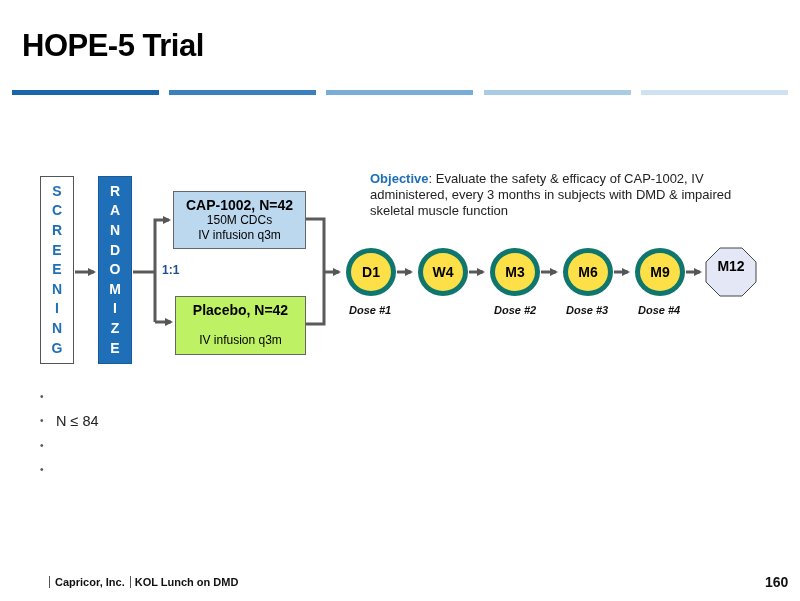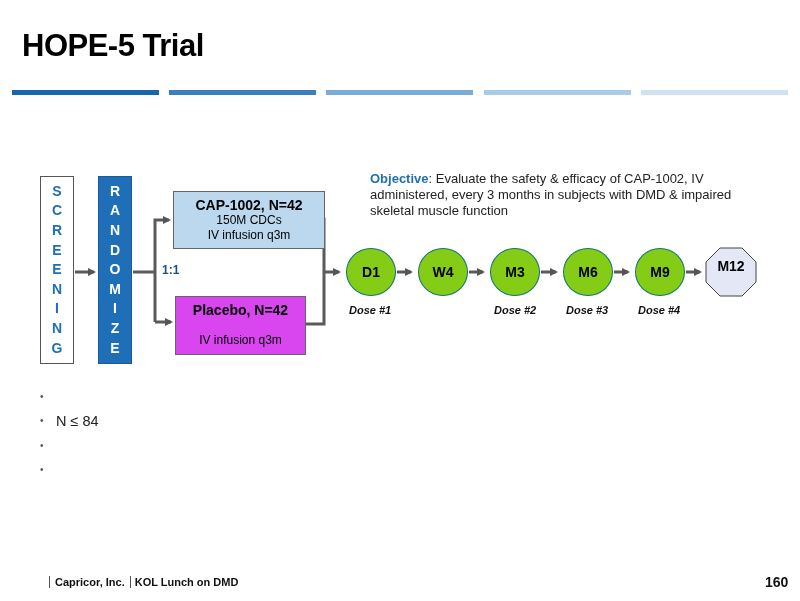--- a/index.html
+++ b/index.html
@@ -3,28 +3,28 @@
 <meta charset="utf-8">
 <style>
   html, body { margin:0; padding:0; }
   body { width:800px; height:601px; position:relative; background:#ffffff; font-family:"Liberation Sans", sans-serif; overflow:hidden; }
   .title { position:absolute; left:22px; top:28px; font-size:31px; font-weight:bold; color:#000; letter-spacing:-0.5px; }
   .bar { position:absolute; top:90px; height:5px; }
   .vbox { position:absolute; top:176px; width:34px; height:188px; box-sizing:border-box; display:flex; flex-direction:column; align-items:center; justify-content:center; font-weight:bold; font-size:14px; line-height:19.6px; }
   .screen { left:40px; border:1px solid #555; background:#fff; color:#1f6fb5; }
   .rand { left:98px; background:#1e6fb8; color:#fff; border:1px solid #1a5a96; }
   .arm { position:absolute; box-sizing:border-box; border:1px solid #666; text-align:center; }
-  .arm1 { left:173px; top:191px; width:152px; height:58px; background:#bcd8ef; }
-  .arm2 { left:175px; top:296px; width:131px; height:59px; background:#d946ef; }
+  .arm1 { left:173px; top:191px; width:133px; height:58px; background:#bcd8ef; }
+  .arm2 { left:175px; top:296px; width:131px; height:59px; background:#bef264; }
   .arm .h { font-weight:bold; font-size:14px; margin-top:5px; }
   .arm .s { font-size:12px; line-height:15px; }
   .ratio { position:absolute; left:162px; top:263px; font-size:12px; font-weight:bold; color:#1f4e8c; }
   .objective { position:absolute; left:370px; top:171px; font-size:13px; line-height:16px; color:#222; width:380px; }
   .objective b { color:#1f6fb5; }
-  .node { position:absolute; top:248px; width:50px; height:48px; box-sizing:border-box; border:1px solid #0f766e; border-radius:50%; background:#84cc16; display:flex; align-items:center; justify-content:center; font-weight:bold; font-size:14px; }
+  .node { position:absolute; top:248px; width:50px; height:48px; box-sizing:border-box; border:5px solid #0f766e; border-radius:50%; background:#fde047; display:flex; align-items:center; justify-content:center; font-weight:bold; font-size:14px; }
   .oct { position:absolute; left:705px; top:247px; width:52px; height:38px; display:flex; align-items:center; justify-content:center; font-weight:bold; font-size:14px; }
   .oct svg { position:absolute; left:0; top:0; }
   .oct span { position:relative; }
   .dose { position:absolute; top:304px; font-size:11px; font-weight:bold; font-style:italic; color:#111; }
   .bullets { position:absolute; left:40px; top:384px; font-size:14.5px; color:#222; }
   .bullets .item { height:24.5px; display:flex; align-items:center; }
   .bullets .dot { width:16px; font-size:10px; color:#555; }
   .footer { position:absolute; left:10px; top:576px; font-size:11px; font-weight:bold; color:#111; display:flex; align-items:center;margin-left:39px; }
   .footer .sep { display:inline-block; width:1px; height:12px; background:#555; margin:0 5px 0 0; }
   .footer .sep2 { display:inline-block; width:1px; height:12px; background:#555; margin:0 4px 0 5px; }

